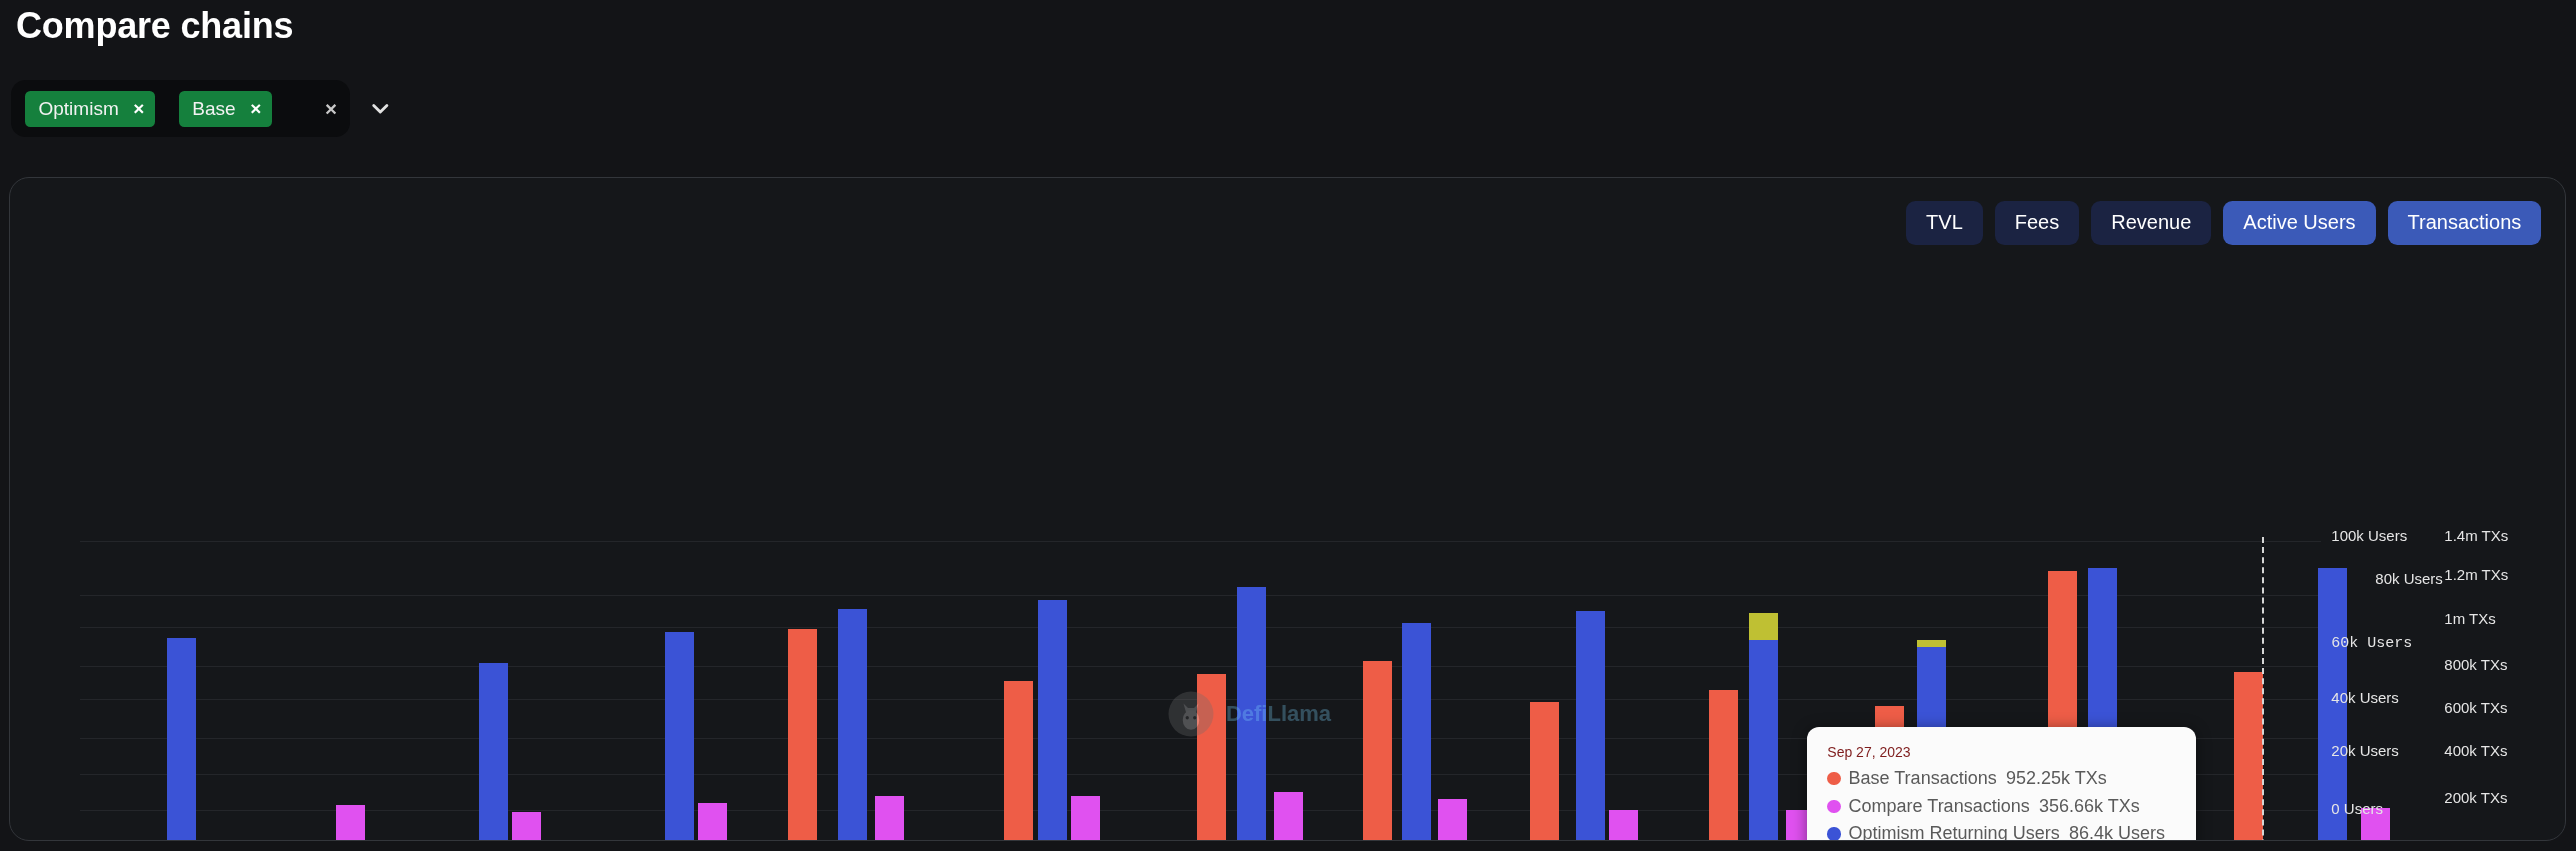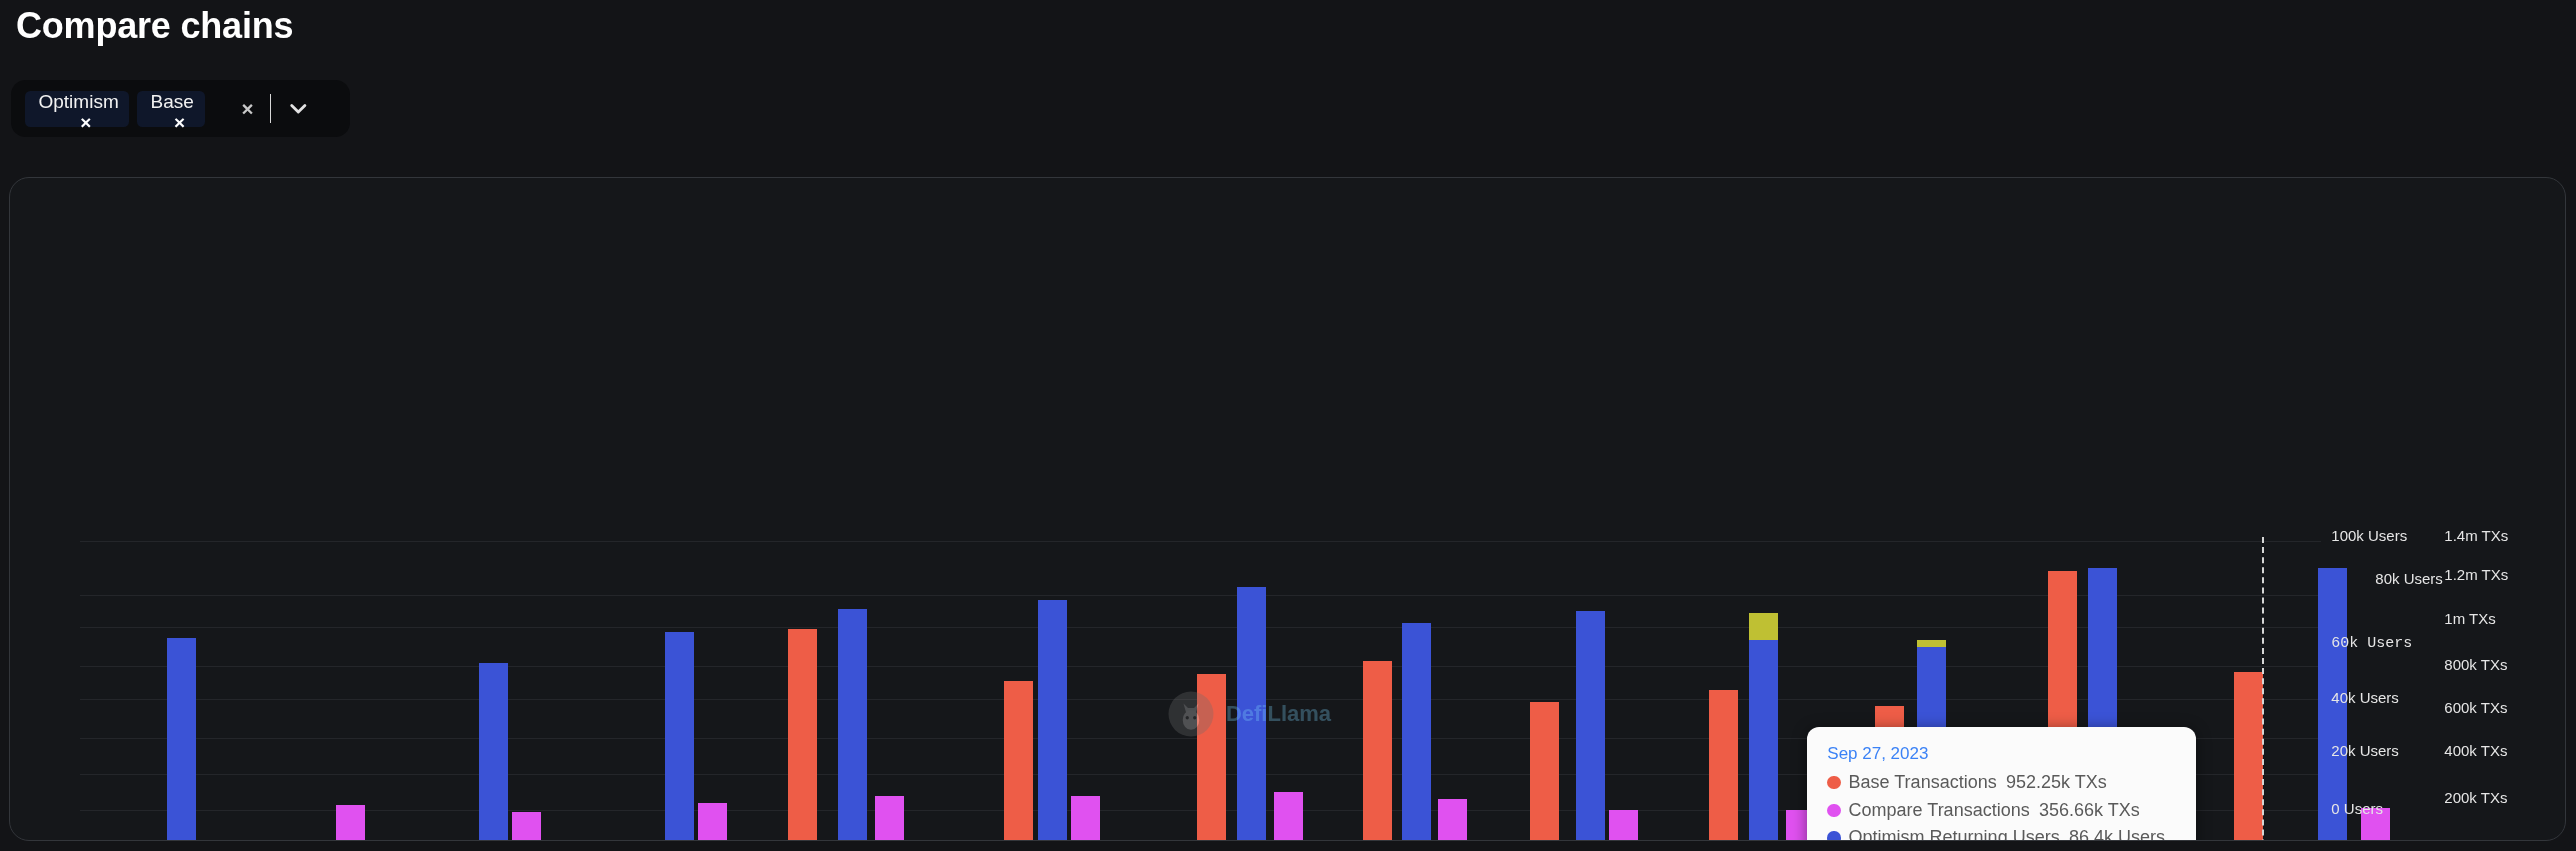--- a/index.html
+++ b/index.html
@@ -20,22 +20,22 @@
   #chain-select {
     position: absolute; left: 10.6px; top: 80px;
     width: 339px; height: 57px;
     background: #0b0c0e;
     border-radius: 14.6px;
     display: flex; align-items: center;
     padding: 0 14.6px;
   }
   .chip {
     height: 36px; display: flex; align-items: center;
-    background: #0f172a; border-radius: 5.3px;
-    padding: 0 10.6px 0 13.3px; margin-right: 8px; flex-direction: column;
+    background: #15803d; border-radius: 5.3px;
+    padding: 0 10.6px 0 13.3px; margin-right: 24px;
   }
   .chip-label { font-size: 19px; color: #f2f2f2; }
   .chip-x {
     font-size: 19px; font-weight: bold; color: #ffffff;
     margin-left: 14.6px; line-height: 1;
   }
   .sel-clear {
     font-size: 20.6px; font-weight: bold; color: #c8c8c8;
     margin-left: 29px;
   }
@@ -114,21 +114,21 @@
   
   #tooltip {
     position: absolute; left: 1797px; top: 549px;
     width: 389px;
     background: #fbfbfb;
     border-radius: 12px;
     padding: 17.3px 20px 18.6px 20px;
     box-shadow: 0 2.7px 14.6px rgba(0,0,0,.45);
   }
   #tooltip .tt-date {
-    font-size: 17px; color: #3b82f6; margin-bottom: 8px;
+    font-size: 14px; color: #7f1d1d; margin-bottom: 8px;
   }
   .tt-row {
     display: flex; align-items: center;
     font-size: 18px; color: #5a5a5a;
     margin-top: 6.6px; white-space: nowrap;
   }
   .tt-dot {
     width: 13.3px; height: 13.3px; border-radius: 50%;
     margin-right: 8px; flex: none;
   }
@@ -152,20 +152,27 @@
   <span class="sel-divider"></span>
   <span class="sel-caret">
     <svg viewBox="0 0 24 24" width="22.6" height="22.6" fill="none" stroke="#e2e2e2" stroke-width="3" stroke-linecap="round" stroke-linejoin="round">
         <polyline points="5,9 12,16 19,9"></polyline>
       </svg>
   </span>
 </div>
 
 <div id="chart-panel">
 
+  <div id="metric-tabs">
+      <div class="tab">TVL</div>
+      <div class="tab">Fees</div>
+      <div class="tab">Revenue</div>
+      <div class="tab active">Active Users</div>
+      <div class="tab active">Transactions</div>
+    </div>
 
   <div id="plot">
     <div id="gridlines">
         <div class="gridline" style="top: 3%;"></div>
         <div class="gridline" style="top: 18%;"></div>
         <div class="gridline" style="top: 27%;"></div>
         <div class="gridline" style="top: 38%;"></div>
         <div class="gridline" style="top: 47%;"></div>
         <div class="gridline" style="top: 58%;"></div>
         <div class="gridline" style="top: 68%;"></div>

